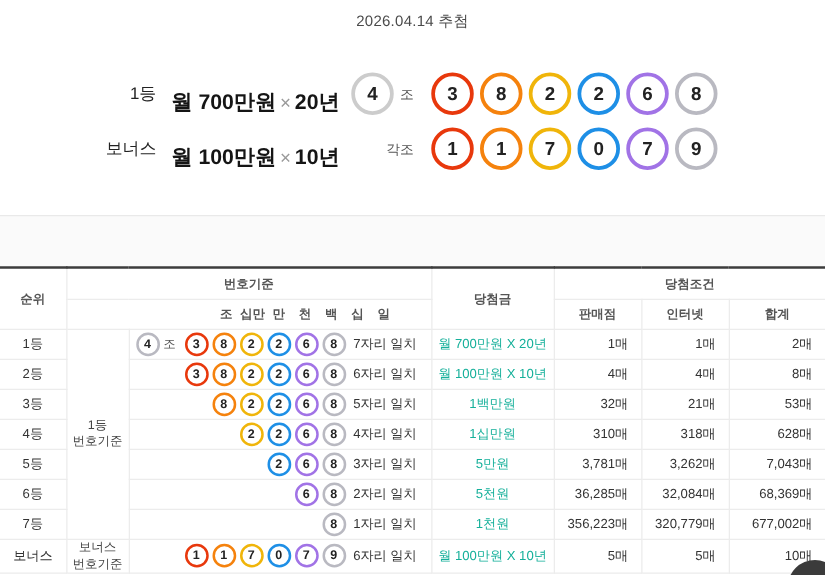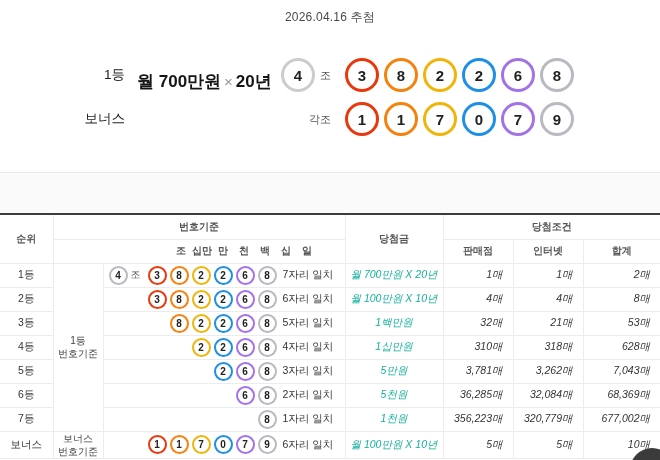--- a/index.html
+++ b/index.html
@@ -37,31 +37,31 @@
   .digit-head { padding-right:6px; }
   .digit-flex { display:flex; justify-content:flex-end; align-items:center; }
   .digit-flex span { width:21px; text-align:center; font-weight:bold; color:#555; }
   .digit-spacer { width:36px; }
   .basis-cell { font-size:10px; color:#444; line-height:1.3; }
   .cond-cell { padding-right:6px; }
   .cond-flex { display:flex; justify-content:flex-end; align-items:center; }
   .ball-sm { width:19px; height:19px; border:2px solid #ccc; font-size:10px; margin-left:3px; }
   .jo-sm { font-size:10px; color:#555; margin:0 4px 0 3px; }
   .match-label { width:56px; text-align:left; margin-left:6px; color:#333; }
-  .prize-cell { color:#15b09a;font-style:italic; }
-  .num-cell { text-align:right; padding-right:10px;font-style:italic; }
+  .prize-cell { color:#15b09a; }
+  .num-cell { text-align:right; padding-right:10px; }
 
   
   .fab { position:absolute; left:630px; top:448px; width:44px; height:44px; border-radius:50%;
     background:#3b3b3b; }
 </style>
 </head>
 <body>
 
-<div class="date-line">2026.04.16 추첨</div>
+<div class="date-line">2026.04.14 추첨</div>
 
 <div class="summary">
   <div class="srow">
     <div class="srow-rank">1등</div>
     <div class="srow-amount">
       <span>월 700만원</span><span class="times">×</span><span>20년</span>
     </div>
     <div class="sgroup">
       <span class="ball ball-lg" id="first-jo-ball">4</span>
       <span class="jo-label">조</span>
@@ -70,20 +70,23 @@
           <span class="ball ball-lg" style="border-color: rgb(245, 130, 13);">8</span>
           <span class="ball ball-lg" style="border-color: rgb(240, 181, 10);">2</span>
           <span class="ball ball-lg" style="border-color: rgb(30, 143, 230);">2</span>
           <span class="ball ball-lg" style="border-color: rgb(161, 115, 230);">6</span>
           <span class="ball ball-lg" style="border-color: rgb(185, 185, 193);">8</span>
         </span>
     </div>
   </div>
   <div class="srow">
     <div class="srow-rank">보너스</div>
+    <div class="srow-amount">
+      <span>월 100만원</span><span class="times">×</span><span>10년</span>
+    </div>
     <div class="sgroup">
       <span class="jo-label">각조</span>
       <span class="ballset-lg" id="bonus-balls">
           <span class="ball ball-lg" style="border-color: rgb(232, 56, 12);">1</span>
           <span class="ball ball-lg" style="border-color: rgb(245, 130, 13);">1</span>
           <span class="ball ball-lg" style="border-color: rgb(240, 181, 10);">7</span>
           <span class="ball ball-lg" style="border-color: rgb(30, 143, 230);">0</span>
           <span class="ball ball-lg" style="border-color: rgb(161, 115, 230);">7</span>
           <span class="ball ball-lg" style="border-color: rgb(185, 185, 193);">9</span>
         </span>

